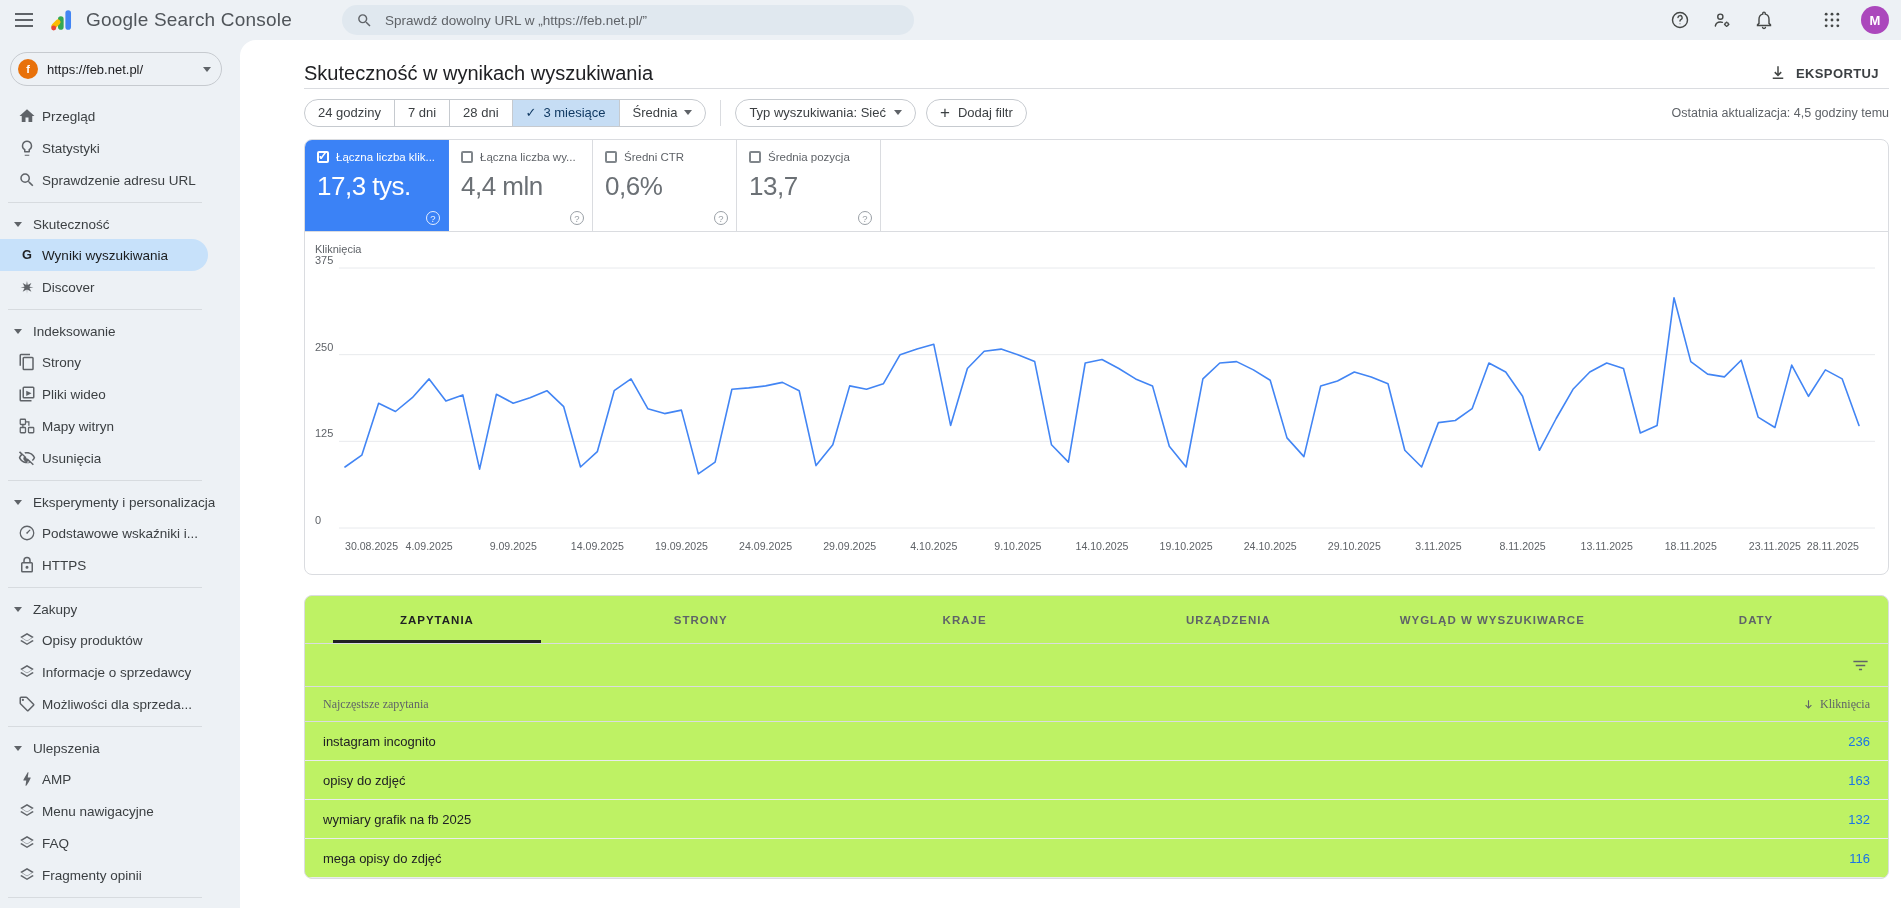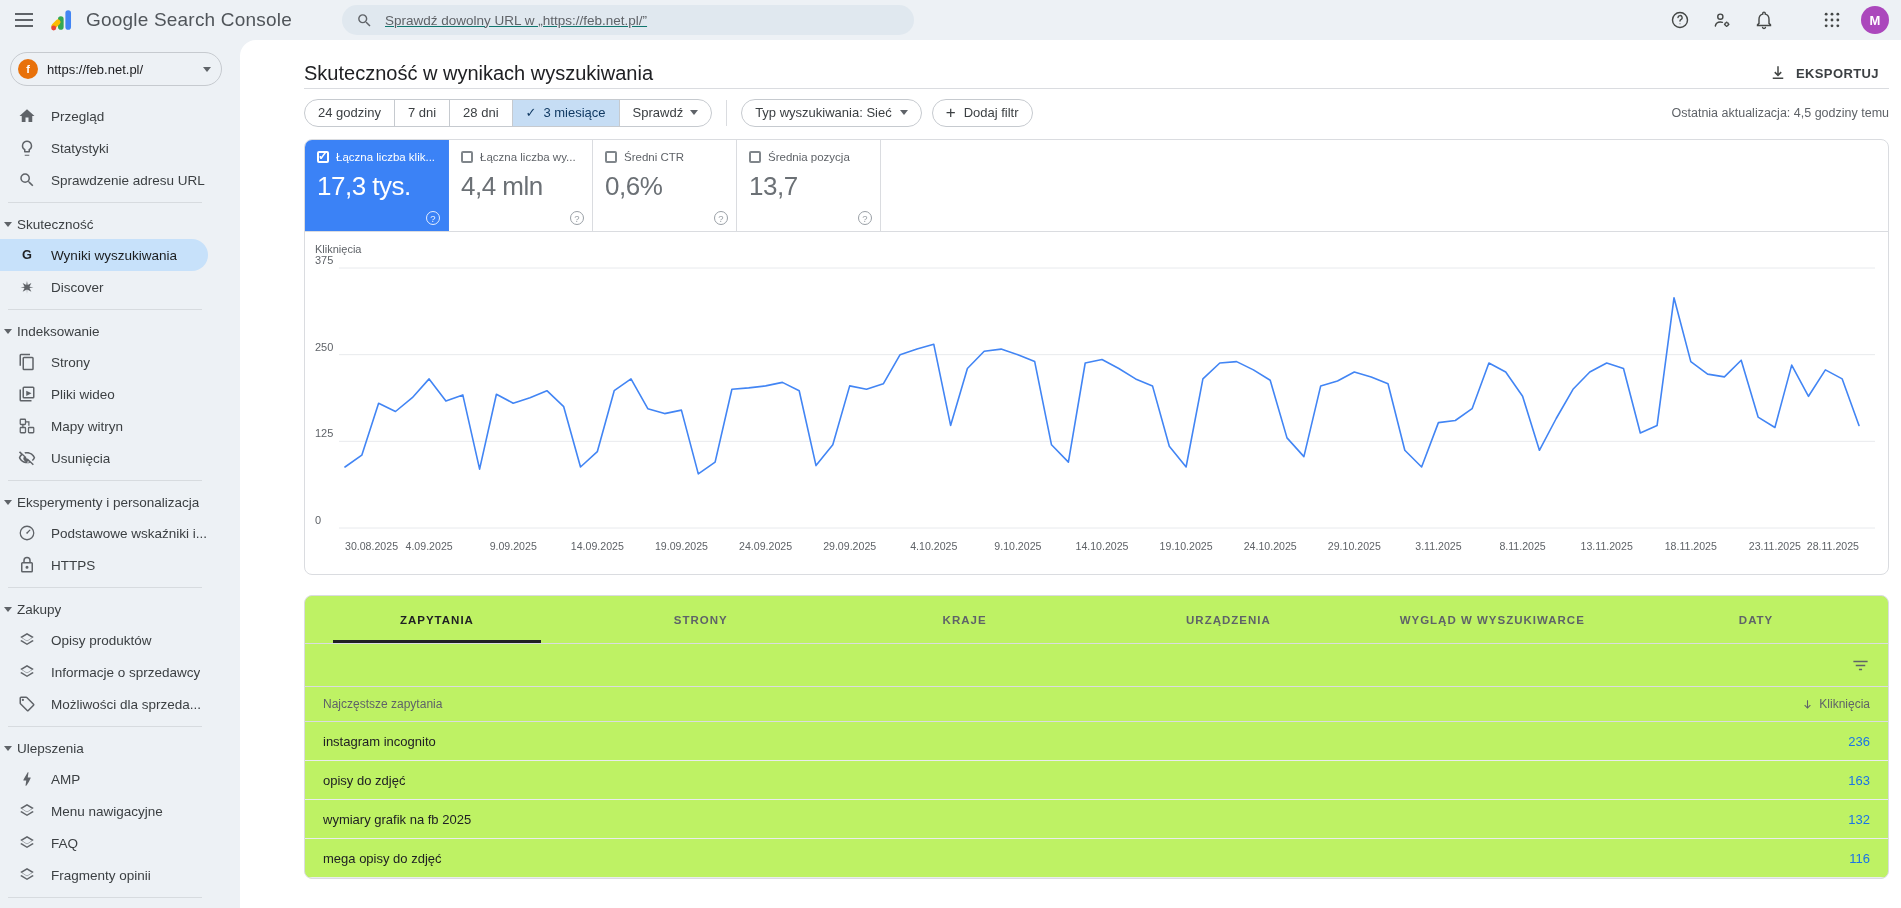--- a/index.html
+++ b/index.html
@@ -20,43 +20,43 @@
   .logo-wrap { display:flex; align-items:center; gap:10px; margin-left:6px; }
   .logo-mark { width:26px; height:26px; }
   .product-name { font-size:19px; color:#50555a; letter-spacing:.2px; white-space:nowrap; }
   .searchbar {
     margin-left:50px; width:572px; height:30px; background:#e0e8ef;
     border-radius:15px; display:flex; align-items:center; padding:0 14px; gap:10px;
   }
   .searchbar .icn { width:17px; height:17px; color:#5f6368; flex:none; }
   .searchbar input {
     border:none; outline:none; background:transparent; width:100%;
-    font-size:13.5px; color:#0f766e; font-family:"Liberation Sans",sans-serif;text-decoration:underline;
+    font-size:13.5px; color:#0f766e; font-family:"Liberation Sans",sans-serif;
   }
   .searchbar input::placeholder { color:#5f6368; opacity:1; }
   .topbar-right { margin-left:auto; display:flex; align-items:center; gap:8px; padding-right:12px; }
   .tb-icon { width:34px; height:34px; border-radius:50%; display:flex; align-items:center; justify-content:center; cursor:pointer; color:#444746; }
   .tb-icon .icn { width:20px; height:20px; }
   .tb-gap { width:18px; }
   .avatar { width:28px; height:28px; border-radius:50%; background:#ab47bc; color:#fff; font-size:13px; font-weight:bold;
     display:flex; align-items:center; justify-content:center; cursor:pointer; margin-left:4px; }
 
   
   .sidebar { position:absolute; top:40px; left:0; width:240px; bottom:0; overflow:hidden; }
   .property {
     margin:12px 18px 14px 10px; height:34px; border:1px solid #c6cacf; border-radius:17px;
     display:flex; align-items:center; padding:0 10px 0 7px; gap:9px; cursor:pointer; background:transparent;
   }
   .prop-ico { width:20px; height:20px; border-radius:50%; background:#e8710a; color:#fff; font-size:11px; font-weight:bold;
     display:flex; align-items:center; justify-content:center; flex:none; }
   .prop-url { font-size:13px; color:#202124; flex:1; white-space:nowrap; overflow:hidden; }
   .caret-down { width:0; height:0; border-left:4px solid transparent; border-right:4px solid transparent; border-top:5px solid #5f6368; flex:none; }
   .sb-div { border-top:1px solid #d7dbdf; margin:6px 38px 6px 8px; }
-  .sb-header { display:flex; align-items:center; height:30px; padding-left:4px; gap:5px; font-size:13.5px; color:#3c4043; cursor:pointer; }
-  .sb-item { display:flex; align-items:center; height:32px; padding-left:18px; gap:15px; font-size:13.5px; color:#3c4043; cursor:pointer;
+  .sb-header { display:flex; align-items:center; height:30px; padding-left:14px; gap:11px; font-size:13.5px; color:#3c4043; cursor:pointer; }
+  .sb-item { display:flex; align-items:center; height:32px; padding-left:18px; gap:6px; font-size:13.5px; color:#3c4043; cursor:pointer;
     width:208px; border-radius:0 16px 16px 0; }
   .sb-item .icn { width:18px; height:18px; color:#5f6368; flex:none; }
   .sb-item.sel { background:#c7e1fa; color:#1a1c1e; }
   .sb-item.sel .icn { color:#202124; }
   .sb-label { white-space:nowrap; overflow:hidden; }
 
   
   .main { position:absolute; top:40px; left:240px; right:0; bottom:0; background:#fff; border-radius:16px 0 0 0;
     padding:0 12px 0 64px; overflow:hidden; }
   .title-row { display:flex; align-items:center; justify-content:space-between; padding-top:18px; height:48px; }
@@ -99,21 +99,21 @@
   
   .table-card { margin-top:20px; border:1px solid #dadce0; border-radius:8px; background:#bef264; overflow:hidden; }
   .tabs { display:flex; height:48px; border-bottom:1px solid #dadce0; }
   .tab { flex:1; display:flex; align-items:center; justify-content:center; font-size:11.5px; letter-spacing:1px; color:#5f6368;
     cursor:pointer; position:relative; font-weight:bold; }
   .tab.active { color:#202124; }
   .tab.active::after { content:""; position:absolute; left:28px; right:28px; bottom:0; height:3px; background:#202124; }
   .tbl-toolbar { height:42px; display:flex; align-items:center; justify-content:flex-end; padding:0 18px; }
   .tbl-toolbar .icn { width:19px; height:19px; color:#5f6368; cursor:pointer; }
   .tbl-head { height:36px; display:flex; align-items:center; justify-content:space-between; padding:0 18px;
-    border-top:1px solid #dadce0; border-bottom:1px solid #dadce0; font-size:12px; color:#5f6368; }
+    border-top:1px solid #dadce0; border-bottom:1px solid #dadce0; font-size:12px; color:#5f6368;font-family:Liberation Serif, serif; }
   .sort-col { display:flex; align-items:center; gap:5px; cursor:pointer; }
   .sort-col .icn { width:13px; height:13px; color:#5f6368; }
   .trow { height:39px; display:flex; align-items:center; justify-content:space-between; padding:0 18px;
     border-bottom:1px solid #e9ebee; font-size:13px; color:#202124; cursor:pointer; }
   .trow .clicks { color:#1a73e8; font-size:13px; }
 </style>
 </head>
 <body>
 
 <div class="topbar">
@@ -413,21 +413,21 @@
      <span>28 dni</span>
 
    </div>
         <div class="seg sel">
      <span class="chk">✓</span>
      <span>3 miesiące</span>
 
    </div>
         <div class="seg">
 
-     <span>Sprawdź</span>
+     <span>Średnia</span>
      <span class="caret-down"></span>
    </div>
       </div>
     <div class="vsep"></div>
     <div class="pill">
       <span>Typ wyszukiwania: Sieć</span>
       <span class="caret-down"></span>
     </div>
     <div class="pill">
       <span class="plus">+</span>

